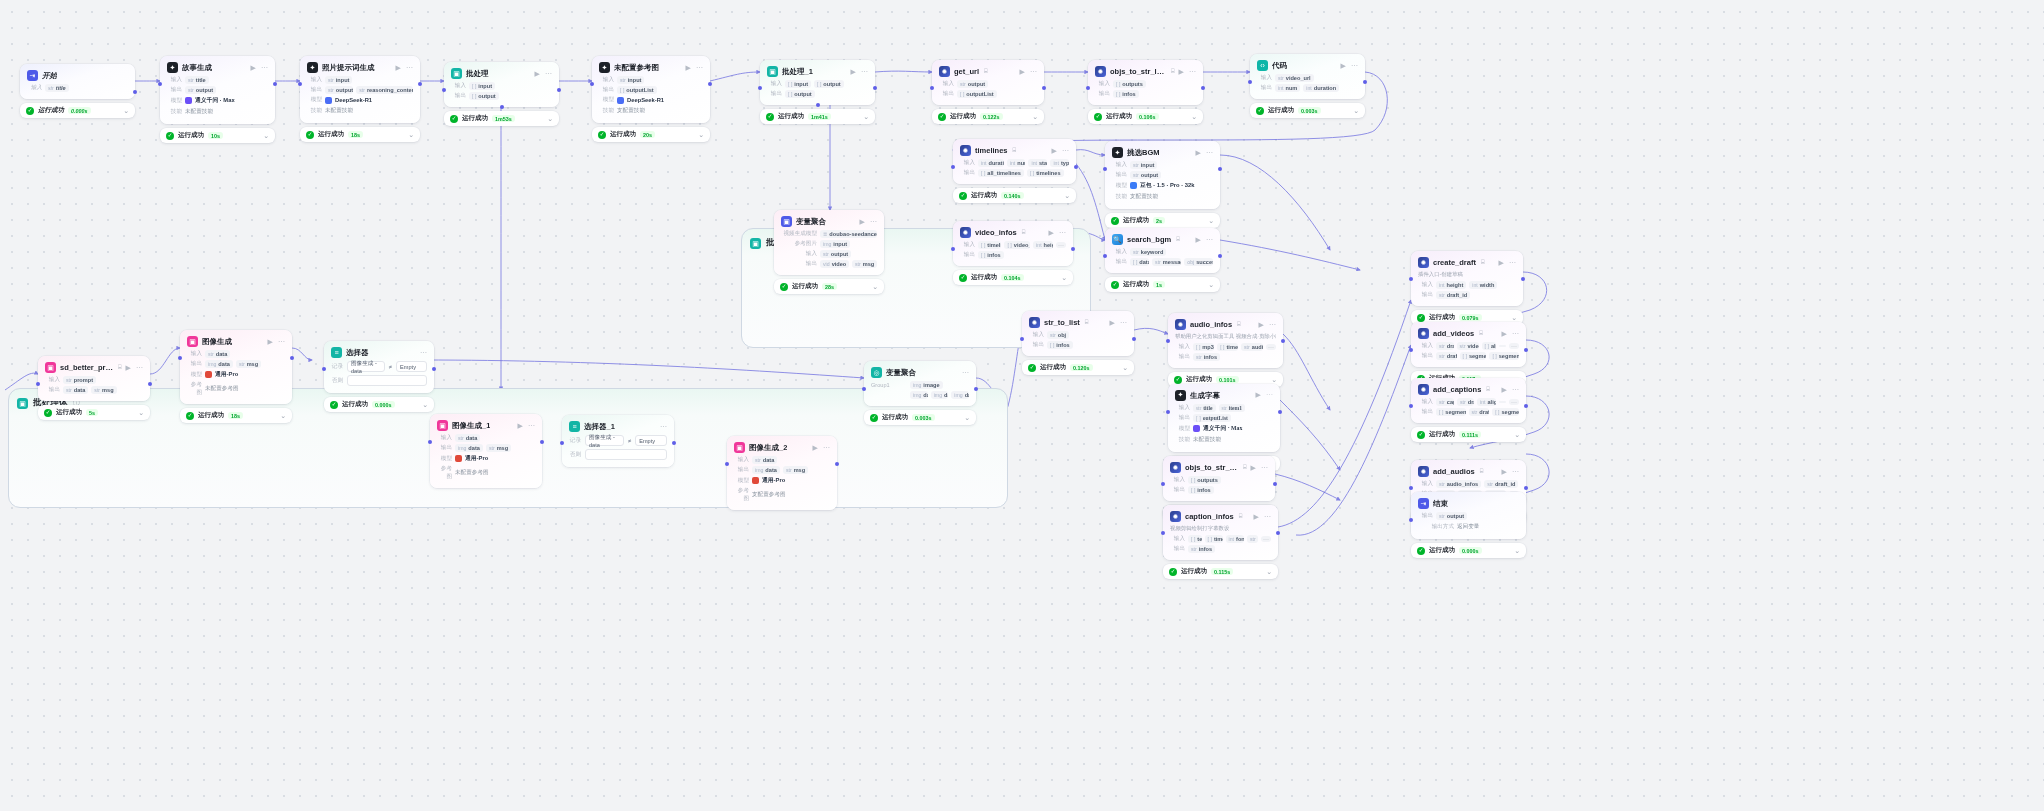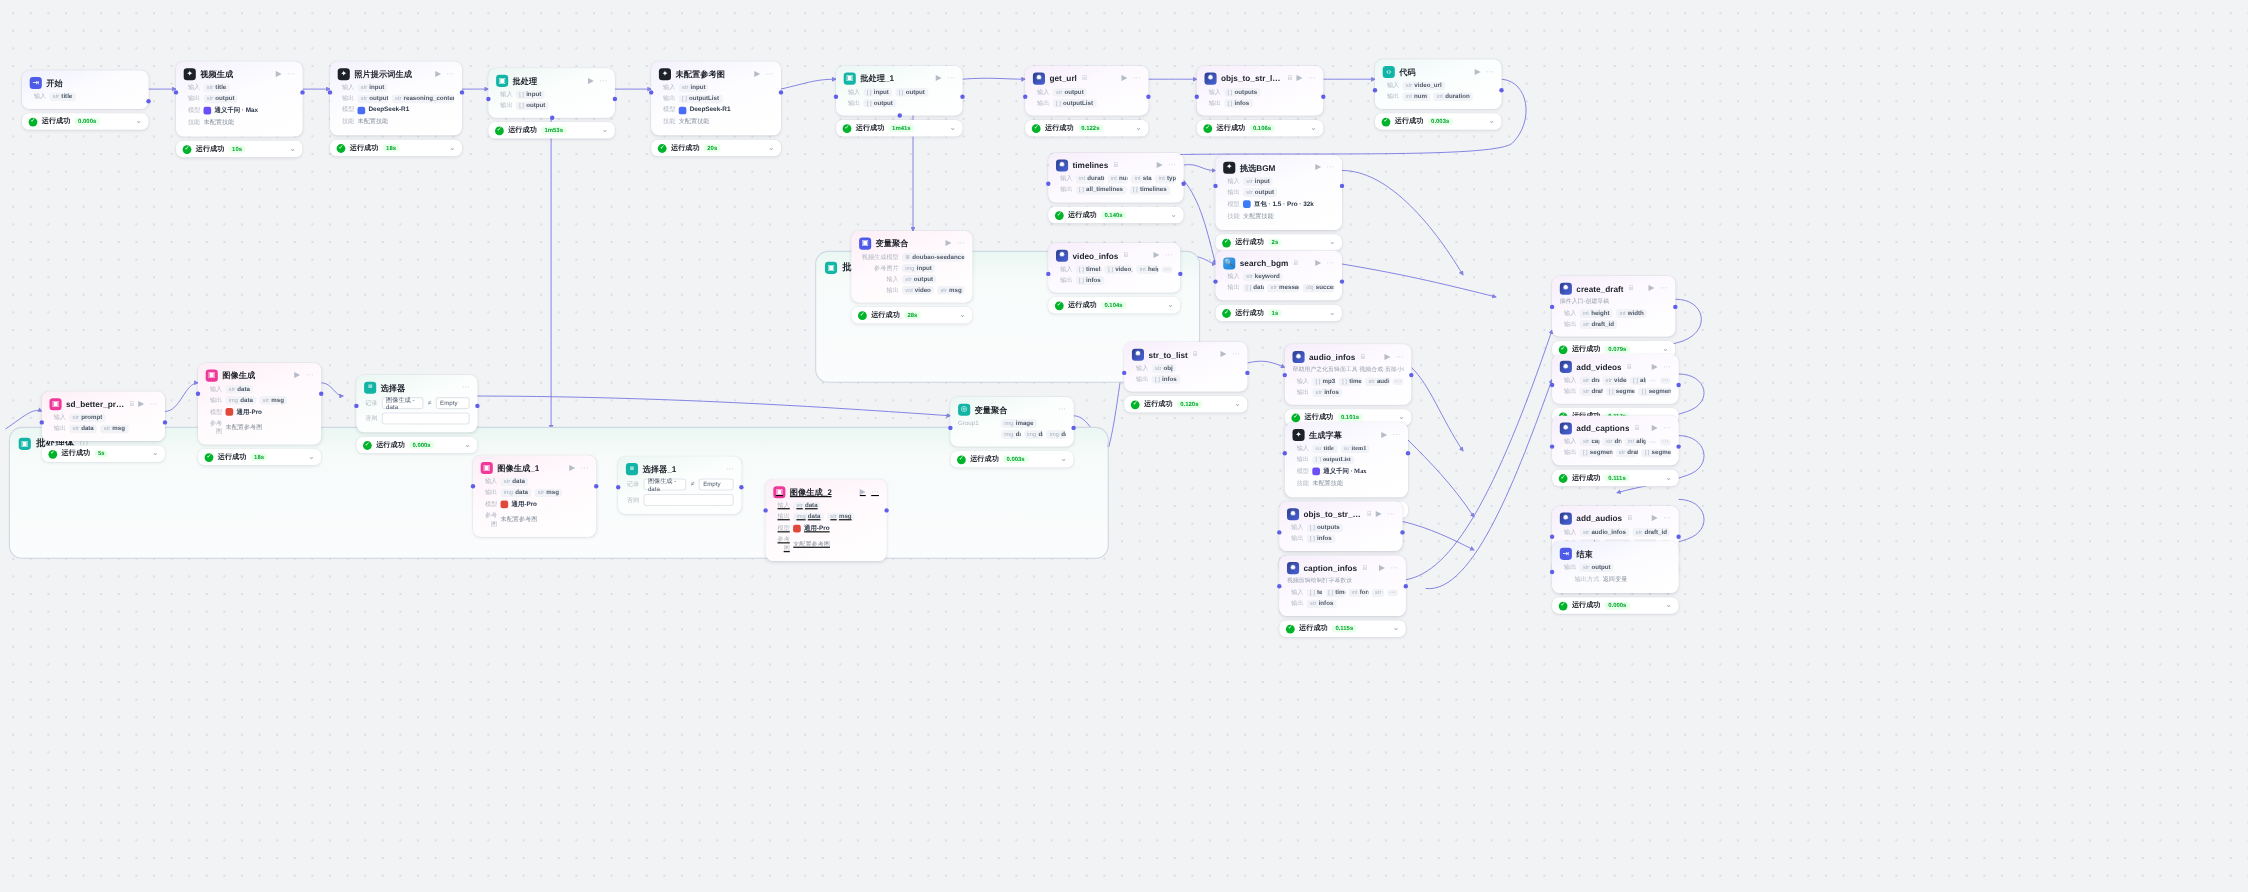--- a/index.html
+++ b/index.html
@@ -199,21 +199,21 @@
       </div>
       <div class="group" style="left: 8px; top: 388px; width: 1000px; height: 120px;">
         <div class="group-head">
       <span class="nicon ic-batch">▣</span>
       <span class="group-title">批处理体</span>
       <span class="group-info">ⓘ</span>
     </div>
       </div>
     </div>
   <div id="nodes-layer">
-      <div class="node" style="left: 20px; top: 64px; width: 115px;">
+      <div class="node" style="left: 20px; top: 64px; width: 115px; font-style: italic;">
         <div class="node-card tint-start">
           <div class="node-head">
             <span class="nicon ic-start">⇥</span>
             <span class="node-title">开始</span>
             <div class="node-actions"></div>
           </div>
           <div class="prow">
             <span class="plabel">输入</span>
             <span class="pill">
               <span class="ptype">str</span>
@@ -226,21 +226,21 @@
           <span class="check">✓</span>
        <span class="status-text">运行成功</span>
        <span class="time-badge">0.000s</span>
        <span class="chev">⌄</span>
         </div>
       </div>
       <div class="node" style="left: 160px; top: 56px; width: 115px;">
         <div class="node-card tint-llm">
           <div class="node-head">
             <span class="nicon ic-llm">✦</span>
-            <span class="node-title">视频生成</span>
+            <span class="node-title">故事生成</span>
             <div class="node-actions">
               <span class="run-ic">▶</span>
               <span class="dots-ic">···</span>
             </div>
           </div>
           <div class="prow">
             <span class="plabel">输入</span>
             <span class="pill">
               <span class="ptype">str</span>
               <span>title</span>
@@ -971,21 +971,21 @@
           <div class="selrow">
             <span class="plabel">否则</span>
        <span class="selfield">
               <span></span>
             </span>
           </div>
           <span class="port left"></span>
           <span class="port right"></span>
         </div>
       </div>
-      <div class="node" style="left: 696px; top: 436px; width: 110px; text-decoration: underline;">
+      <div class="node" style="left: 727px; top: 436px; width: 110px;">
         <div class="node-card tint-img">
           <div class="node-head">
             <span class="nicon ic-img">▣</span>
             <span class="node-title">图像生成_2</span>
             <div class="node-actions">
               <span class="run-ic">▶</span>
               <span class="dots-ic">···</span>
             </div>
           </div>
           <div class="prow">

